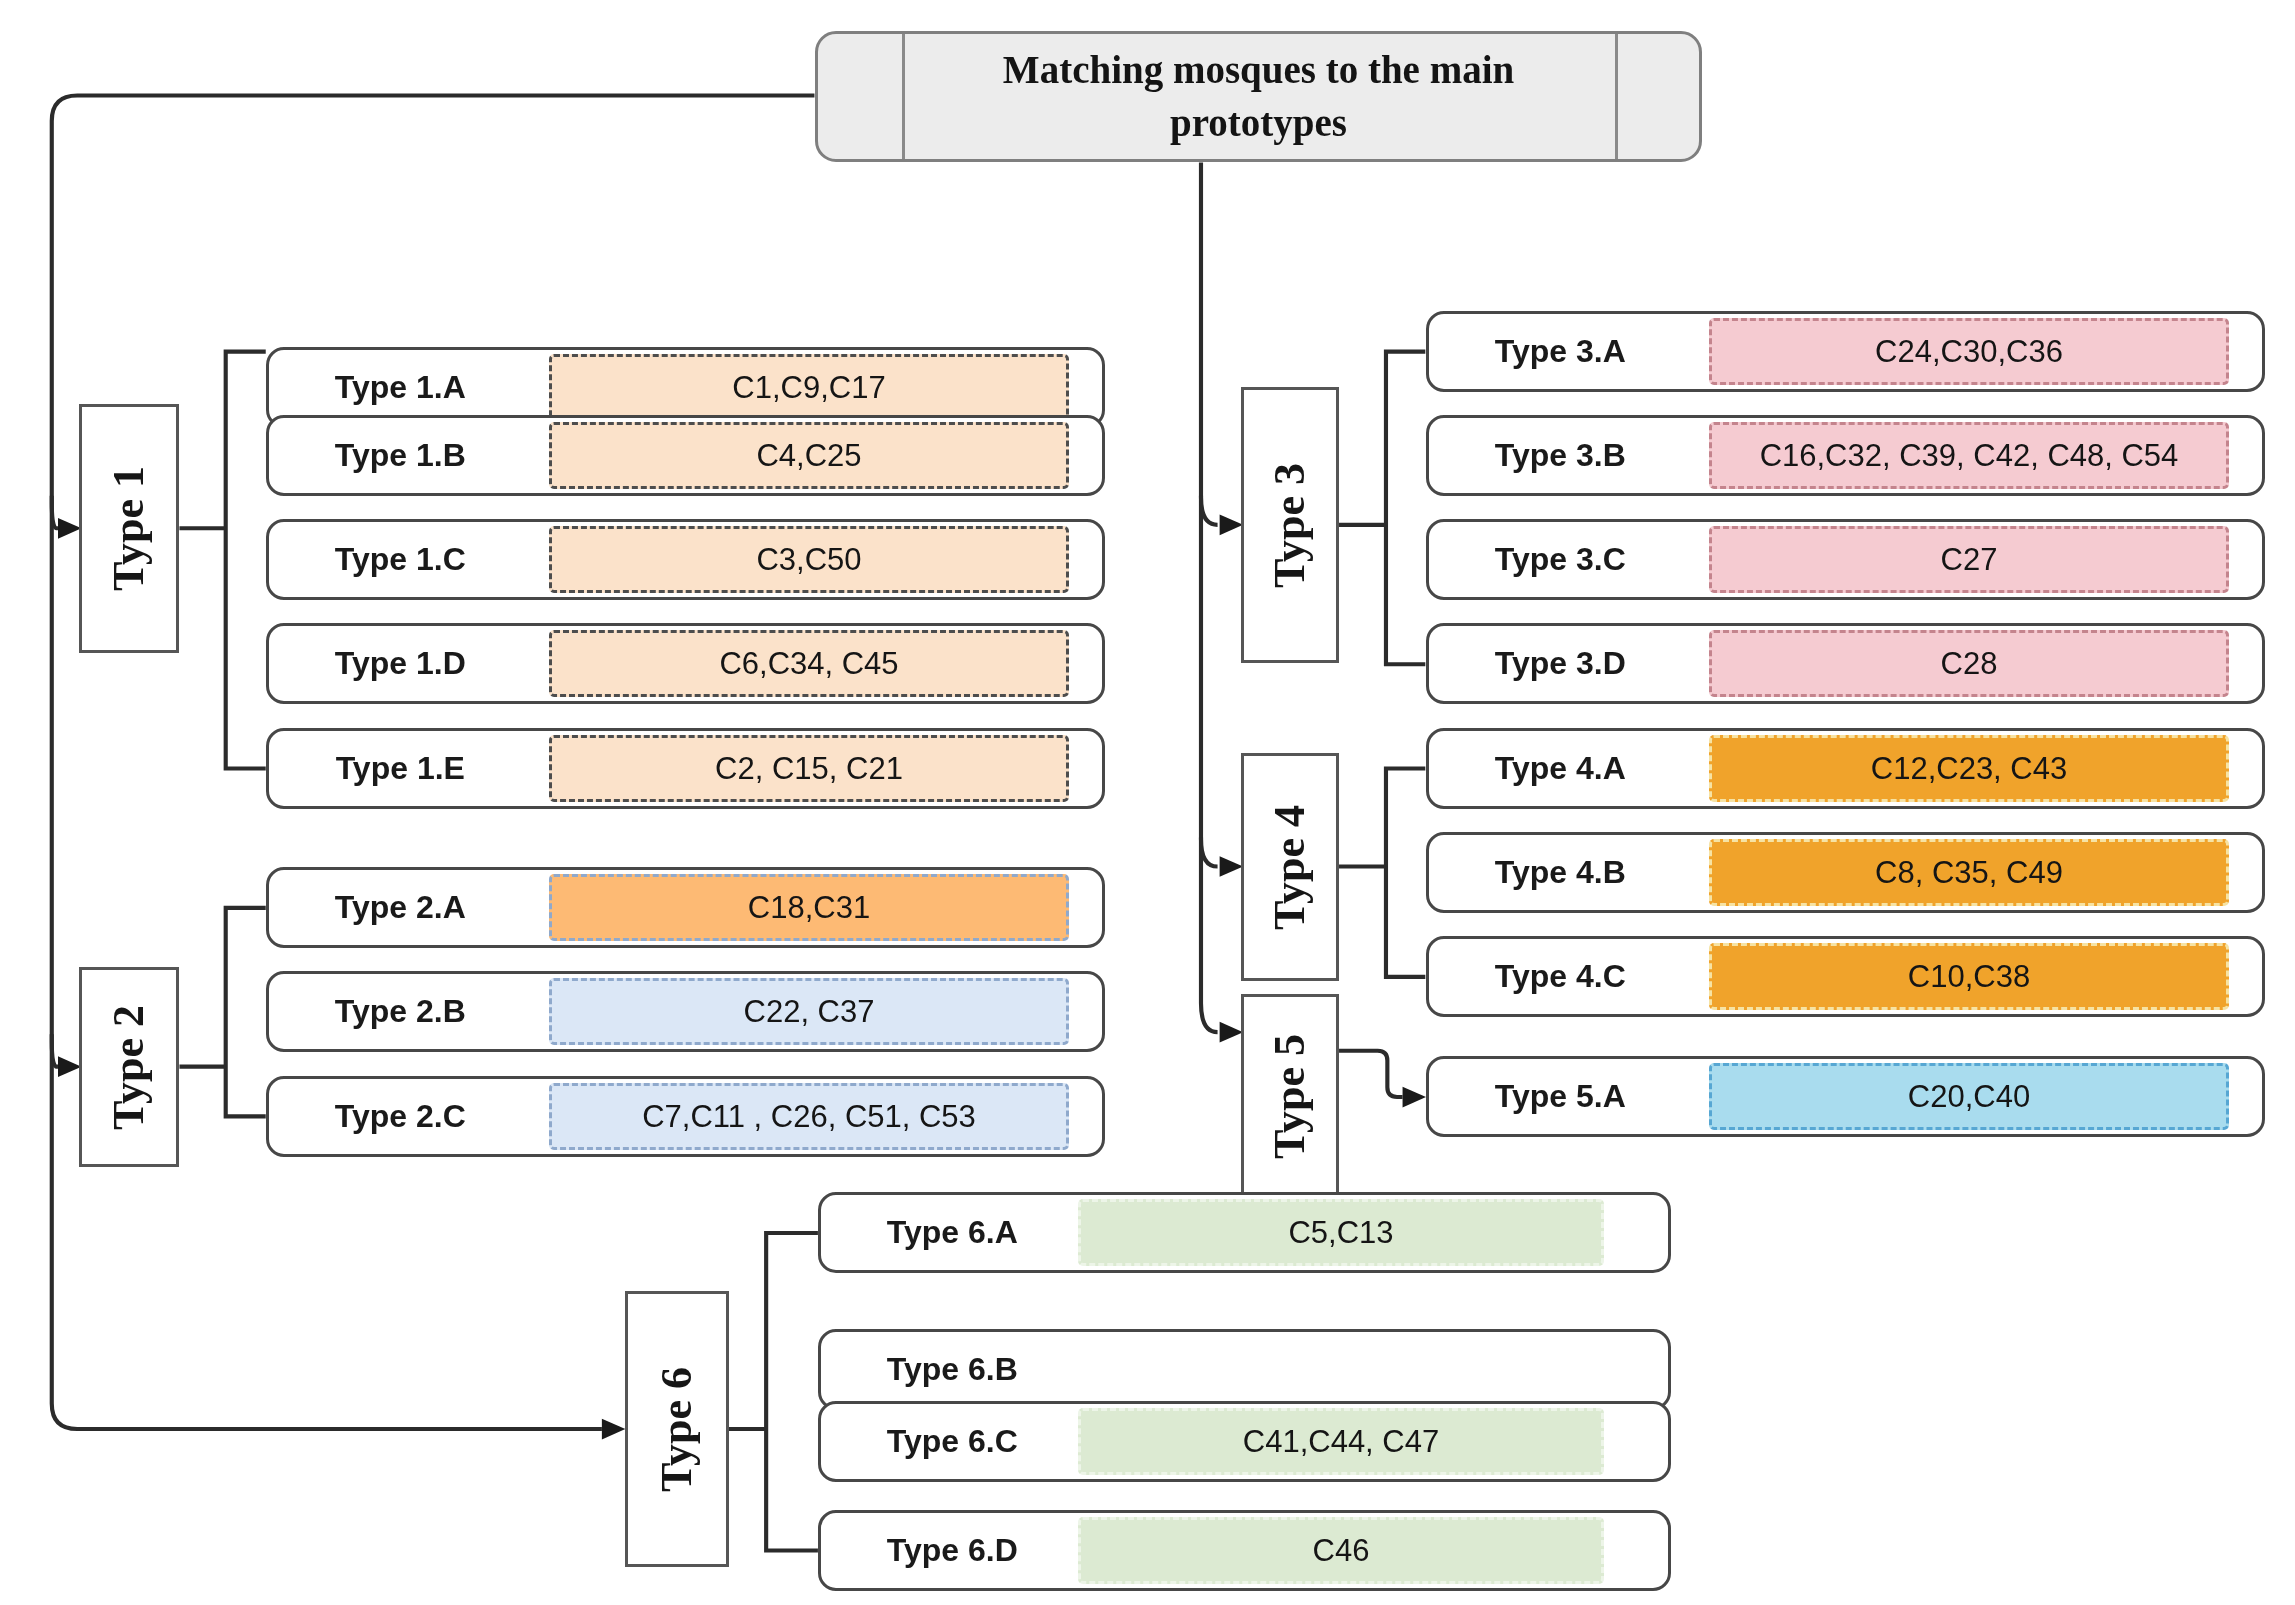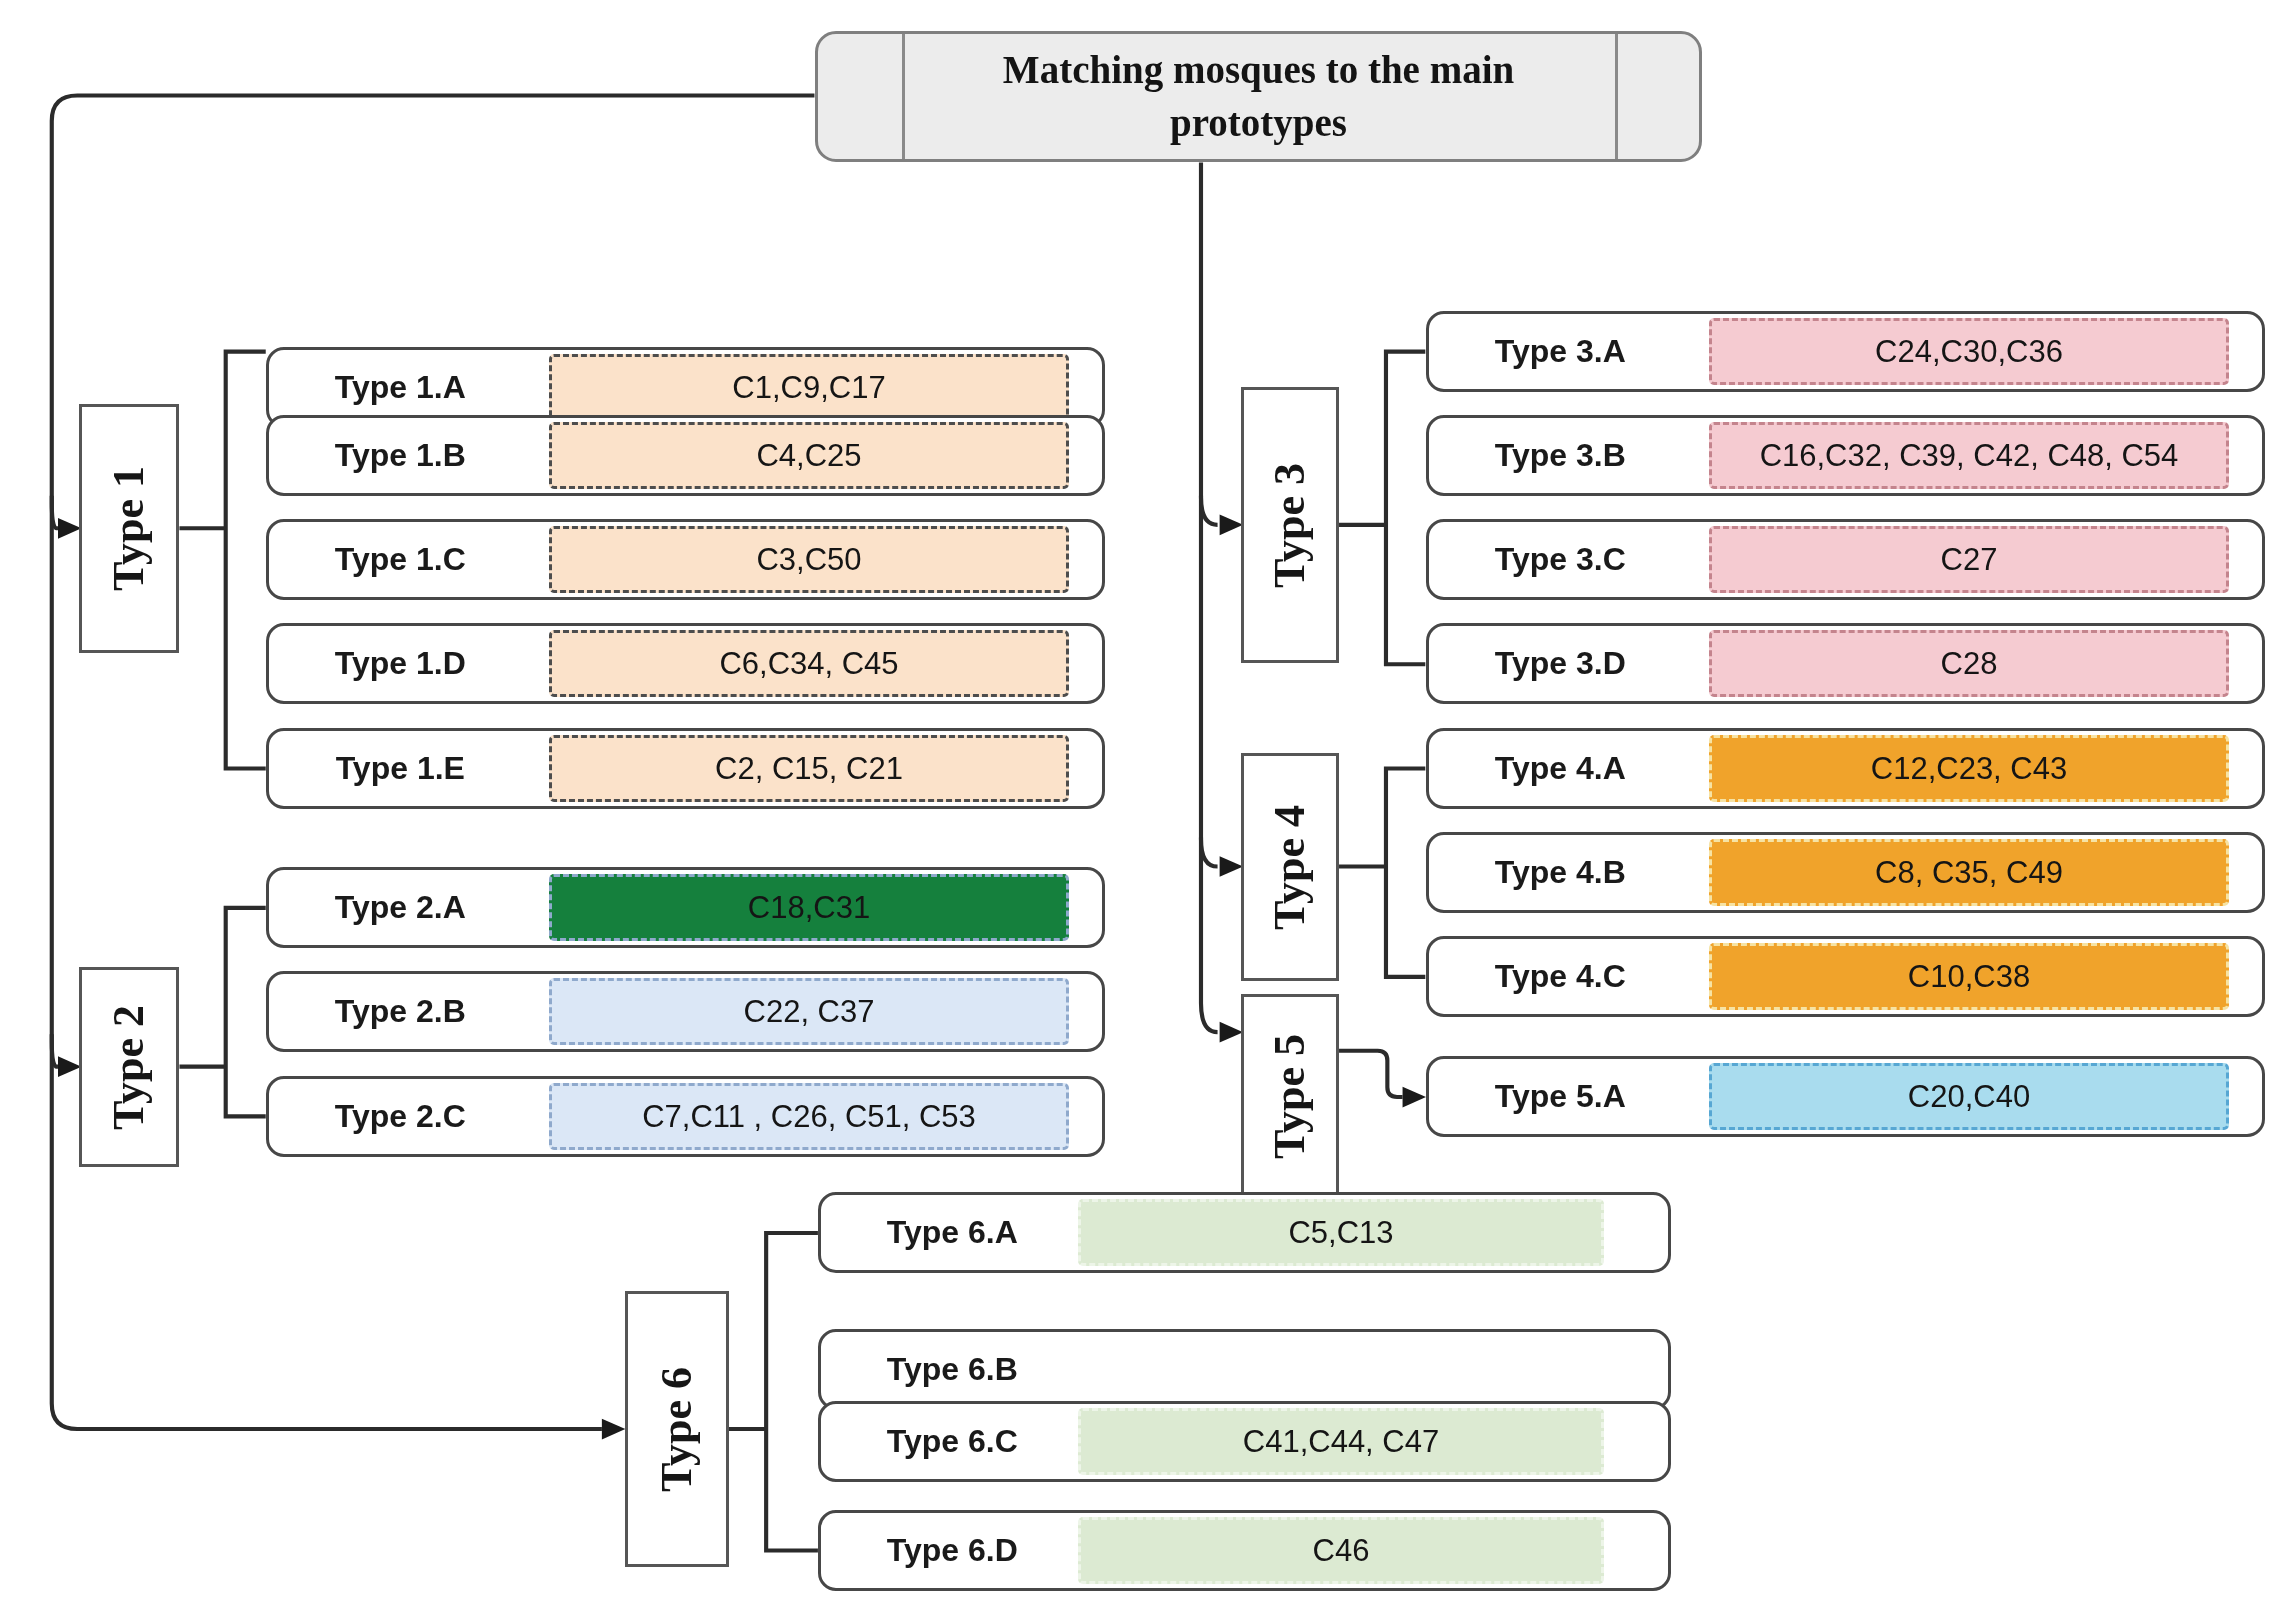--- a/index.html
+++ b/index.html
@@ -127,21 +127,21 @@
   <span class="rlabel">Type 1.D</span>
   <span class="codes" style="background-color: rgb(251, 226, 202); border-color: rgb(77, 77, 77);">C6,C34, C45</span>
 </div>
 <div class="row" style="left:266px;top:728px;width:839px;">
   <span class="rlabel">Type 1.E</span>
   <span class="codes" style="background-color: rgb(251, 226, 202); border-color: rgb(77, 77, 77);">C2, C15, C21</span>
 </div>
 
 <div class="row" style="left:266px;top:867px;width:839px;">
   <span class="rlabel">Type 2.A</span>
-  <span class="codes" style="background-color: #15803d; border-color: rgb(143, 169, 204);">C18,C31</span>
+  <span class="codes" style="background-color: #fdba74; border-color: rgb(143, 169, 204);">C18,C31</span>
 </div>
 <div class="row" style="left:266px;top:971px;width:839px;">
   <span class="rlabel">Type 2.B</span>
   <span class="codes" style="background-color: rgb(219, 231, 246); border-color: rgb(143, 169, 204);">C22, C37</span>
 </div>
 <div class="row" style="left:266px;top:1076px;width:839px;">
   <span class="rlabel">Type 2.C</span>
   <span class="codes" style="background-color: rgb(219, 231, 246); border-color: rgb(143, 169, 204);">C7,C11 , C26, C51, C53</span>
 </div>
 

